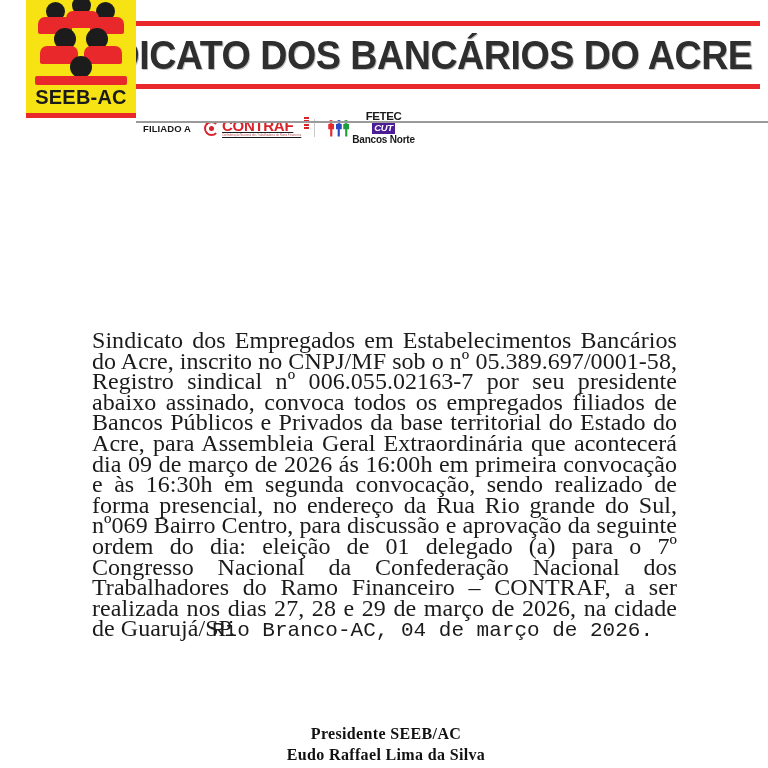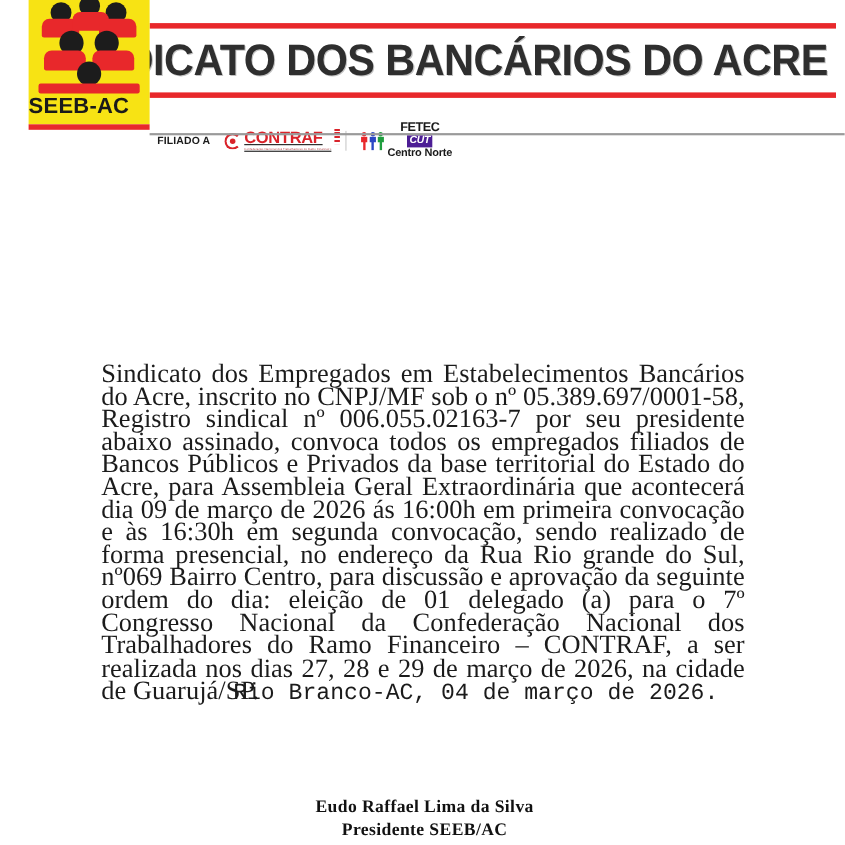--- a/index.html
+++ b/index.html
@@ -61,20 +61,21 @@
     width: 92px;
     height: 9px;
     background: #e8282b;
     border-radius: 2px;
   }
   .logo-word {
     position: absolute;
     left: 0;
     top: 86px;
     width: 110px;
+    text-align: center;
     font-family: "Liberation Sans", "DejaVu Sans", sans-serif;
     font-weight: bold;
     font-size: 20px;
     letter-spacing: 0.2px;
     color: #1a1a1a;
   }
   .logo-footbar {
     position: absolute;
     left: 26px;
     top: 113px;
@@ -408,31 +409,31 @@
         <span class="fetec-person">
           <span class="p-head" style="background:#1f9e3e;"></span>
           <span class="p-body" style="background:#1f9e3e;"></span>
         </span>
       </span>
       <span class="fetec-text">
         <span class="fetec-row1">
           <span class="fetec-word">FETEC</span>
           <span class="fetec-cut">CUT</span>
         </span>
-        <span class="fetec-sub">Centro Norte</span>
+        <span class="fetec-sub">Bancos Norte</span>
       </span>
     </span>
   </div>
 
   <div class="rule-gray"></div>
 </div>
 
 <div class="doc-title">
 </div>
 
 <p class="doc-paragraph">Sindicato dos Empregados em Estabelecimentos Bancários do Acre, inscrito no CNPJ/MF sob o nº 05.389.697/0001-58, Registro sindical nº 006.055.02163-7 por seu presidente abaixo assinado, convoca todos os empregados filiados de Bancos Públicos e Privados da base territorial do Estado do Acre, para Assembleia Geral Extraordinária que acontecerá dia 09 de março de 2026 ás 16:00h em primeira convocação e às 16:30h em segunda convocação, sendo realizado de forma presencial, no endereço da Rua Rio grande do Sul, nº069 Bairro Centro, para discussão e aprovação da seguinte ordem do dia: eleição de 01 delegado (a) para o 7º Congresso Nacional da Confederação Nacional dos Trabalhadores do Ramo Financeiro – CONTRAF, a ser realizada nos dias 27, 28 e 29 de março de 2026, na cidade de Guarujá/SP.</p>
 
 <div class="doc-place-date">Rio Branco-AC, 04 de março de 2026.</div>
 
 <div class="signature-block">
+  <div>Presidente SEEB/AC</div>
   <div>Eudo Raffael Lima da Silva</div>
-  <div>Presidente SEEB/AC</div>
 </div>
 
 </body></html>

